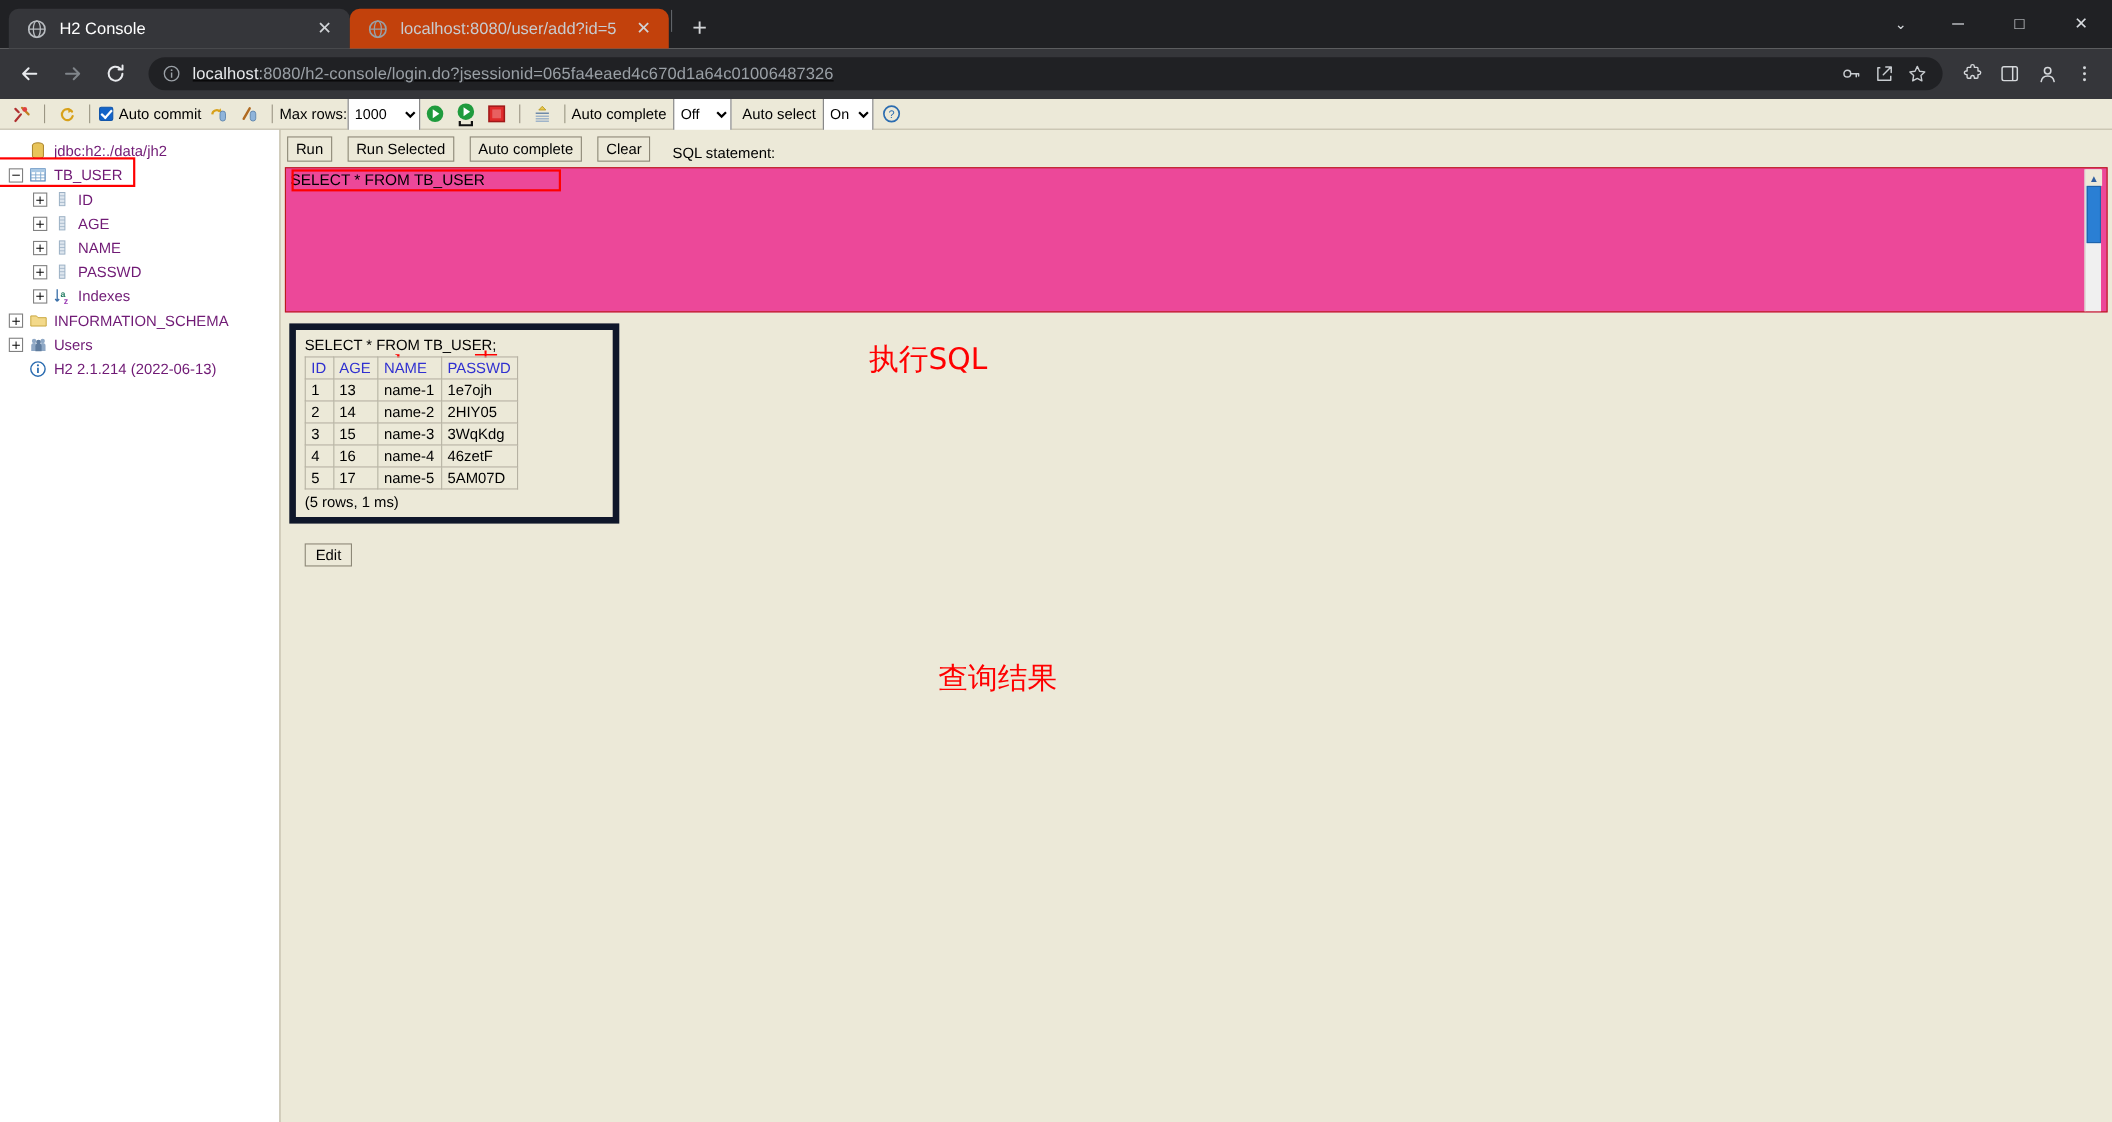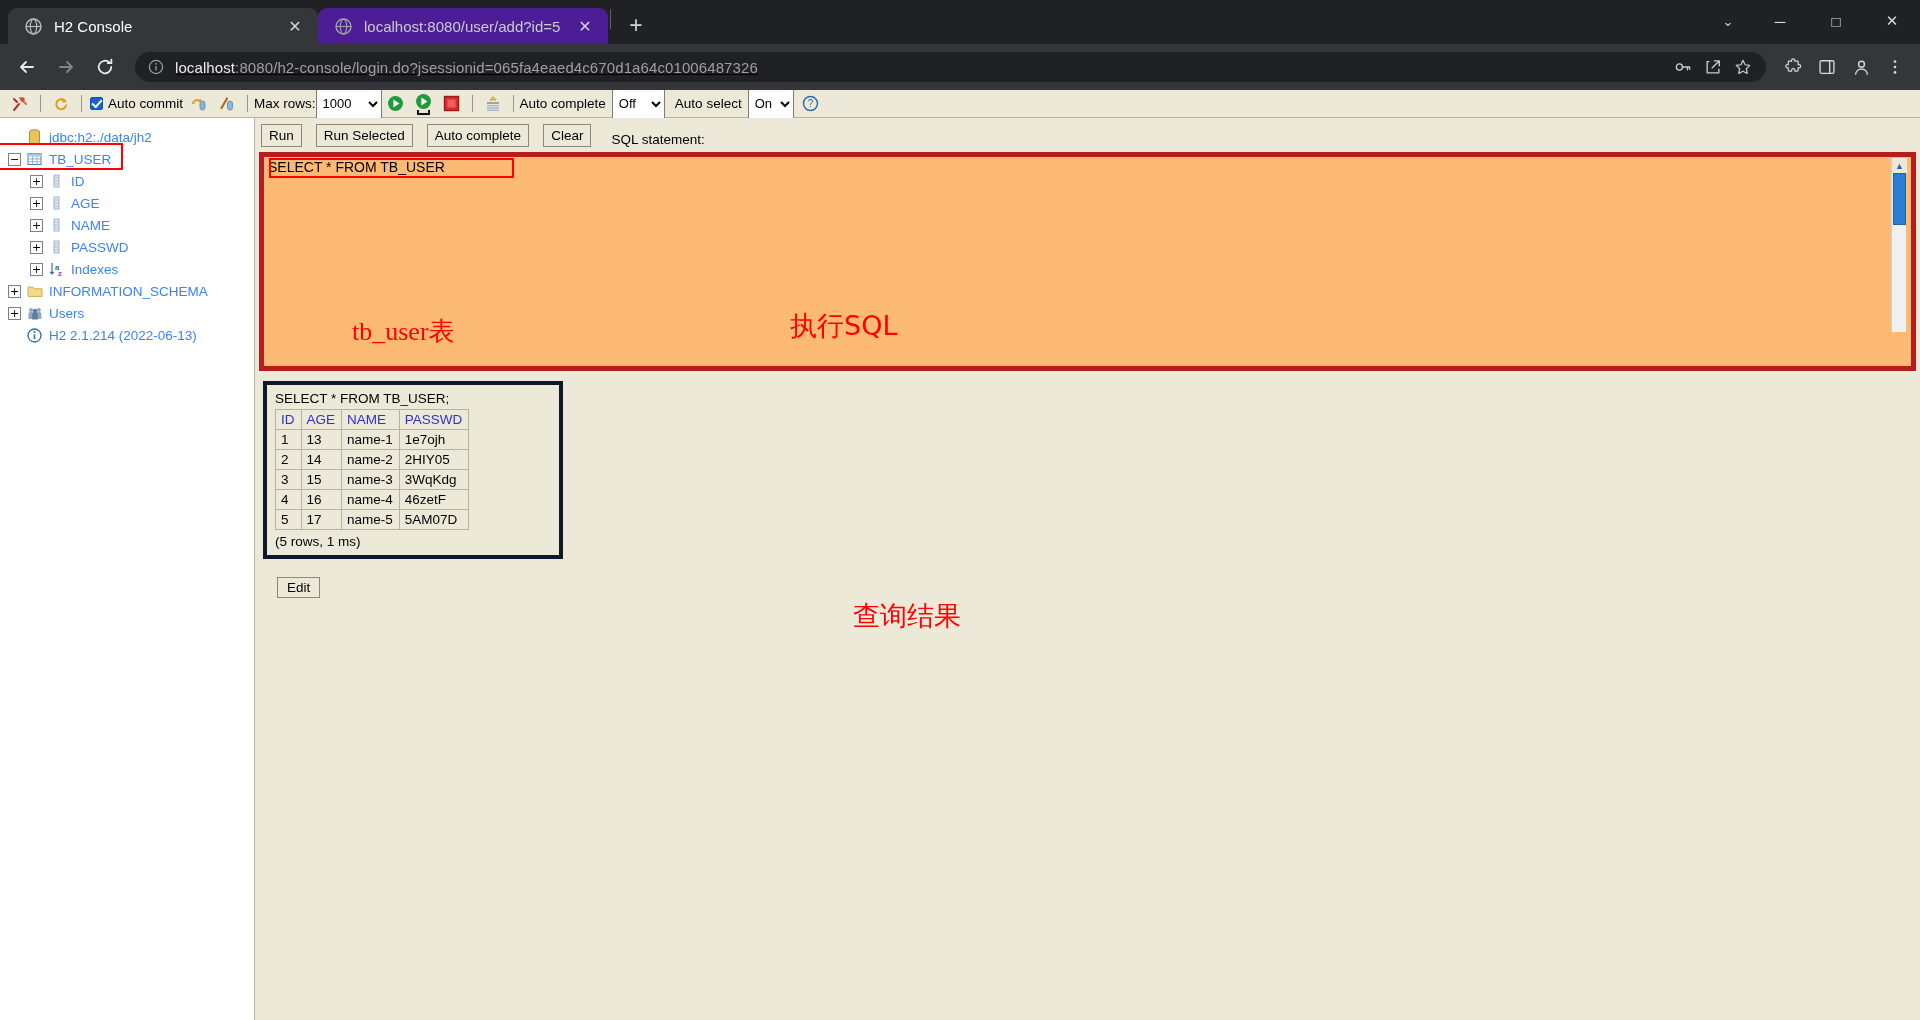--- a/index.html
+++ b/index.html
@@ -27,21 +27,21 @@
     display: flex;
     align-items: center;
     padding: 0 12px 0 16px;
     border-radius: 9px 9px 0 0;
     font-size: 15px;
     color: #c8ccd0;
     position: relative;
     min-width: 180px;
   }
   .tab.active { background: #35363a; color: #ffffff; width: 310px; }
-  .tab.inactive { background: #4c1d95; color: #c8ccd0; width: 290px; }
+  .tab.inactive { background: #c2410c; color: #c8ccd0; width: 290px; }
   .tab .favicon {
     width: 18px; height: 18px; margin-right: 12px; flex: 0 0 18px;
     display: inline-flex; align-items: center; justify-content: center;
   }
   .tab .favicon svg { width: 17px; height: 17px; }
   .tab .tab-title {
     flex: 1 1 auto; white-space: nowrap; overflow: hidden;
     text-overflow: ellipsis; font-size: 15px;
   }
   .tab .tab-close {
@@ -180,21 +180,21 @@
     border: 1px solid #808080; background: #fff;
     display: inline-flex; align-items: center; justify-content: center;
     font-size: 11px; line-height: 1; color: #000; margin-right: 5px;
     font-family: "DejaVu Sans", sans-serif;
   }
   .tnode .expander.none { border: none; background: transparent; }
   .tnode .ticon {
     width: 17px; flex: 0 0 17px; height: 17px; margin-right: 6px;
     display: inline-flex; align-items: center; justify-content: center;
   }
-  .tnode .tlabel { color: #3b82f6; }
+  .tnode .tlabel { color: #701a75; }
   .indent1 { padding-left: 0px; }
   .indent2 { padding-left: 22px; }
   .sel-box {
     position: absolute;
     border: 2px solid #ff0000;
     pointer-events: none;
   }
 
   
   .right-pane {
@@ -216,23 +216,23 @@
     font-size: 13.5px;
     font-family: "Liberation Sans", sans-serif;
     color: #000;
     line-height: 17px;
   }
   .bar-label { margin-left: 6px; font-size: 13.5px; }
 
   .sql-area-wrap { position: relative; padding: 0 4px; }
   .sql-area {
     width: 100%;
-    height: 219px;
-    border: 5px solid #b91c1c;
-    background: #fdba74;
+    height: 132px;
+    border: 1px solid #b91c1c;
+    background: #ec4899;
     font-size: 14px;
     padding: 2px 4px;
     color: #000;
     position: relative;
     overflow: hidden;
   }
   .sql-text { white-space: pre; }
   .sql-hl {
     position: absolute;
     left: 5px; top: 1px;
@@ -280,21 +280,21 @@
     font-family: "DejaVu Sans", sans-serif;
     left: 598px; top: 440px;
     white-space: nowrap;
     margin-top: 40px;
   }
 
   .result-zone { position: relative; padding: 10px 0 0 8px; }
   .result-box {
     position: relative;
     display: inline-block;
-    border: 4px solid #0f172a;
+    border: 6px solid #0f172a;
     padding: 6px 8px 6px 8px;
     min-width: 300px;
   }
   .result-sql { font-size: 13.5px; color: #000; margin-bottom: 3px; }
   table.rs {
     border-collapse: collapse;
     font-size: 13.5px;
   }
   table.rs th {
     border: 1px solid #b6b2a3;

